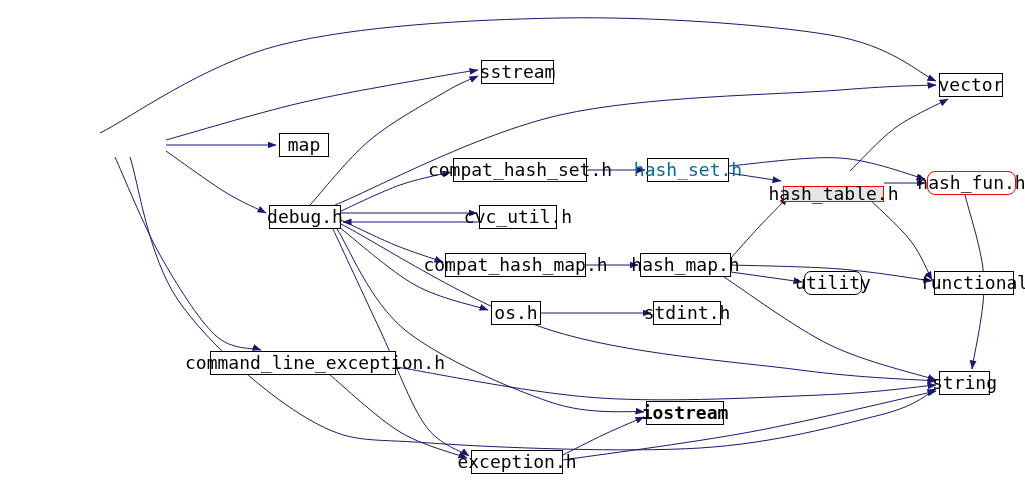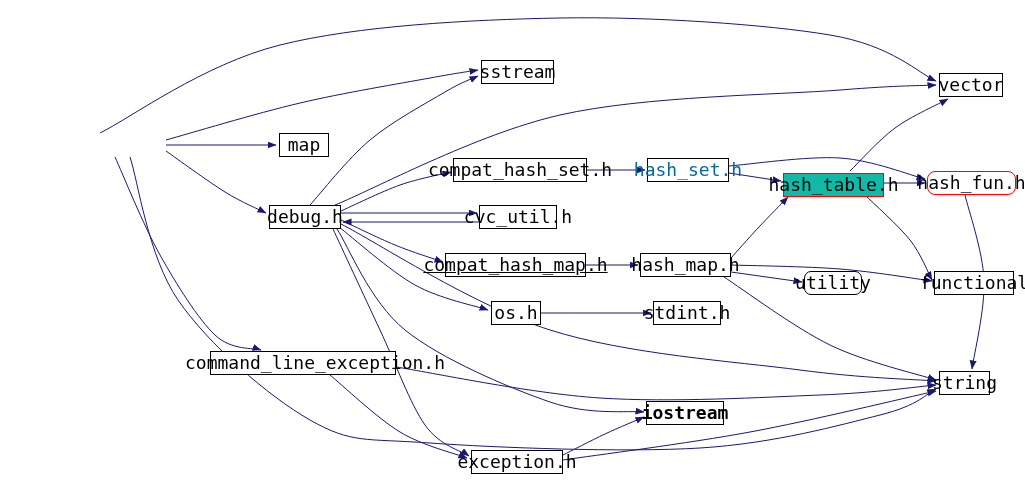--- a/index.html
+++ b/index.html
@@ -86,25 +86,25 @@
       <path d="M 563 455 C 570 451.5, 591.5 440.3333333333333, 605 434 C 618.5 427.6666666666667, 637.5 419.8333333333333, 644 417" fill="none" stroke="#191970" stroke-width="1" marker-end="url(#arrowhead)"></path>
       <path d="M 563 460 C 594.1666666666666 455.3333333333333, 687.8333333333334 443.5, 750 432 C 812.1666666666666 420.5, 905 397.8333333333333, 936 391" fill="none" stroke="#191970" stroke-width="1" marker-end="url(#arrowhead)"></path>
       <path d="M 965 195 C 968.1666666666666 209.16666666666666, 982.8333333333334 251, 984 280 C 985.1666666666666 309, 974 354.1666666666667, 972 369" fill="none" stroke="#191970" stroke-width="1" marker-end="url(#arrowhead)"></path>
     </svg>
   <div id="nodes" class="node-layer">
       <div class="node clickable" style="left: 481px; top: 60px; width: 73px; height: 24px; background: rgb(255, 255, 255); border-color: rgb(0, 0, 0); color: rgb(0, 0, 0);">sstream</div>
       <div class="node clickable" style="left: 279px; top: 133px; width: 50px; height: 24px; background: rgb(255, 255, 255); border-color: rgb(0, 0, 0); color: rgb(0, 0, 0);">map</div>
       <div class="node clickable" style="left: 939px; top: 73px; width: 64px; height: 24px; background: rgb(255, 255, 255); border-color: rgb(0, 0, 0); color: rgb(0, 0, 0);">vector</div>
       <div class="node clickable" style="left: 453px; top: 158px; width: 134px; height: 24px; background: rgb(255, 255, 255); border-color: rgb(0, 0, 0); color: rgb(0, 0, 0);">compat_hash_set.h</div>
       <div class="node clickable" style="left: 647px; top: 158px; width: 82px; height: 24px; background: rgb(255, 255, 255); border-color: rgb(0, 0, 0); color: #0369a1;">hash_set.h</div>
-      <div class="node clickable" style="left: 783px; top: 173px; width: 101px; height: 24px; background: #14b8a6; border-color: rgb(255, 0, 0); color: rgb(0, 0, 0);">hash_table.h</div>
+      <div class="node clickable" style="left: 783px; top: 186px; width: 101px; height: 16px; background: #e5e5e5; border-color: rgb(255, 0, 0); color: rgb(0, 0, 0);">hash_table.h</div>
       <div class="node clickable" style="left: 927px; top: 171px; width: 89px; height: 24px; background: rgb(255, 255, 255); border-color: rgb(255, 0, 0); color: rgb(0, 0, 0); border-radius: 8px;">hash_fun.h</div>
       <div class="node clickable" style="left: 269px; top: 205px; width: 72px; height: 24px; background: rgb(255, 255, 255); border-color: rgb(0, 0, 0); color: rgb(0, 0, 0);">debug.h</div>
       <div class="node clickable" style="left: 479px; top: 205px; width: 78px; height: 24px; background: rgb(255, 255, 255); border-color: rgb(0, 0, 0); color: rgb(0, 0, 0);">cvc_util.h</div>
-      <div class="node clickable" style="left: 445px; top: 253px; width: 141px; height: 24px; background: rgb(255, 255, 255); border-color: rgb(0, 0, 0); color: rgb(0, 0, 0); text-decoration: underline;">compat_hash_map.h</div>
+      <div class="node clickable" style="left: 445px; top: 253px; width: 141px; height: 24px; background: rgb(255, 255, 255); border-color: rgb(0, 0, 0); color: rgb(0, 0, 0);">compat_hash_map.h</div>
       <div class="node clickable" style="left: 640px; top: 253px; width: 91px; height: 24px; background: rgb(255, 255, 255); border-color: rgb(0, 0, 0); color: rgb(0, 0, 0);">hash_map.h</div>
       <div class="node clickable" style="left: 804px; top: 271px; width: 58px; height: 24px; background: rgb(255, 255, 255); border-color: rgb(0, 0, 0); color: rgb(0, 0, 0); border-radius: 7px;">utility</div>
       <div class="node clickable" style="left: 934px; top: 271px; width: 80px; height: 24px; background: rgb(255, 255, 255); border-color: rgb(0, 0, 0); color: rgb(0, 0, 0);">functional</div>
       <div class="node clickable" style="left: 491px; top: 301px; width: 50px; height: 24px; background: rgb(255, 255, 255); border-color: rgb(0, 0, 0); color: rgb(0, 0, 0);">os.h</div>
       <div class="node clickable" style="left: 653px; top: 301px; width: 68px; height: 24px; background: rgb(255, 255, 255); border-color: rgb(0, 0, 0); color: rgb(0, 0, 0);">stdint.h</div>
       <div class="node clickable" style="left: 210px; top: 351px; width: 186px; height: 24px; background: rgb(255, 255, 255); border-color: rgb(0, 0, 0); color: rgb(0, 0, 0); padding-left: 24px;">command_line_exception.h</div>
       <div class="node clickable" style="left: 939px; top: 371px; width: 51px; height: 24px; background: rgb(255, 255, 255); border-color: rgb(0, 0, 0); color: rgb(0, 0, 0);">string</div>
       <div class="node clickable" style="left: 646px; top: 401px; width: 78px; height: 24px; background: rgb(255, 255, 255); border-color: rgb(0, 0, 0); color: rgb(0, 0, 0); font-weight: bold;">iostream</div>
       <div class="node clickable" style="left: 471px; top: 450px; width: 92px; height: 24px; background: rgb(255, 255, 255); border-color: rgb(0, 0, 0); color: rgb(0, 0, 0);">exception.h</div>
     </div>

